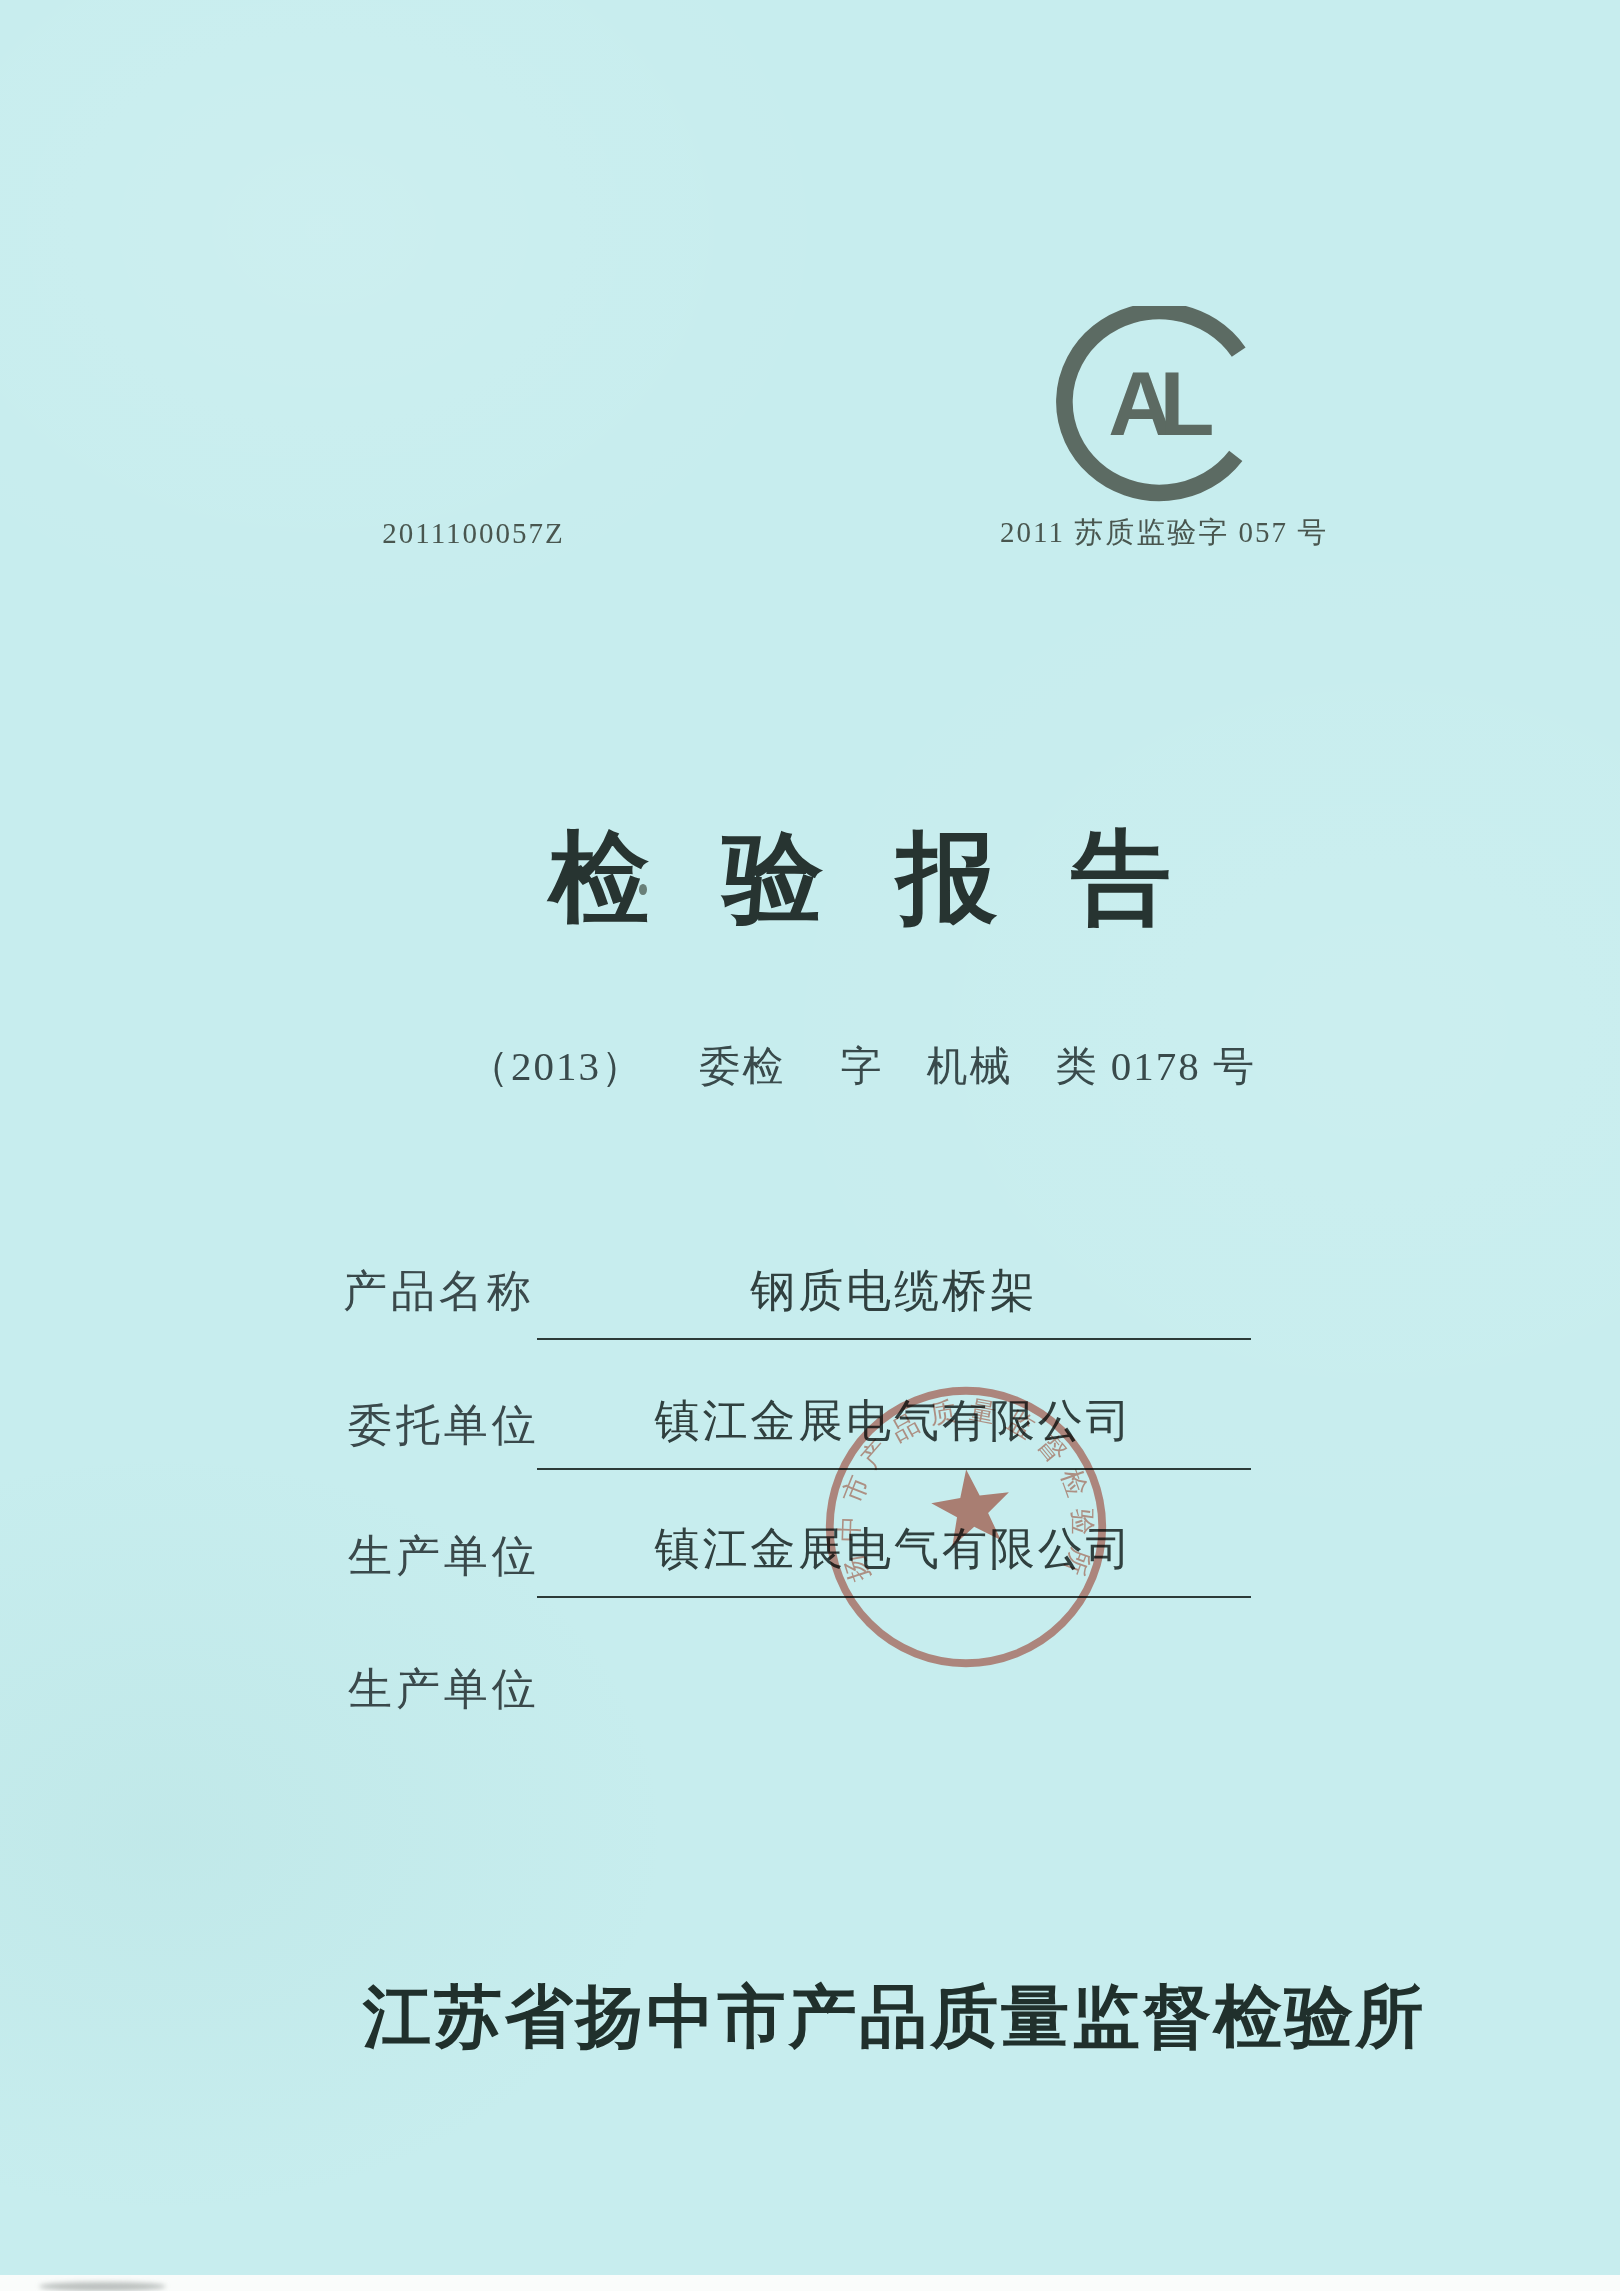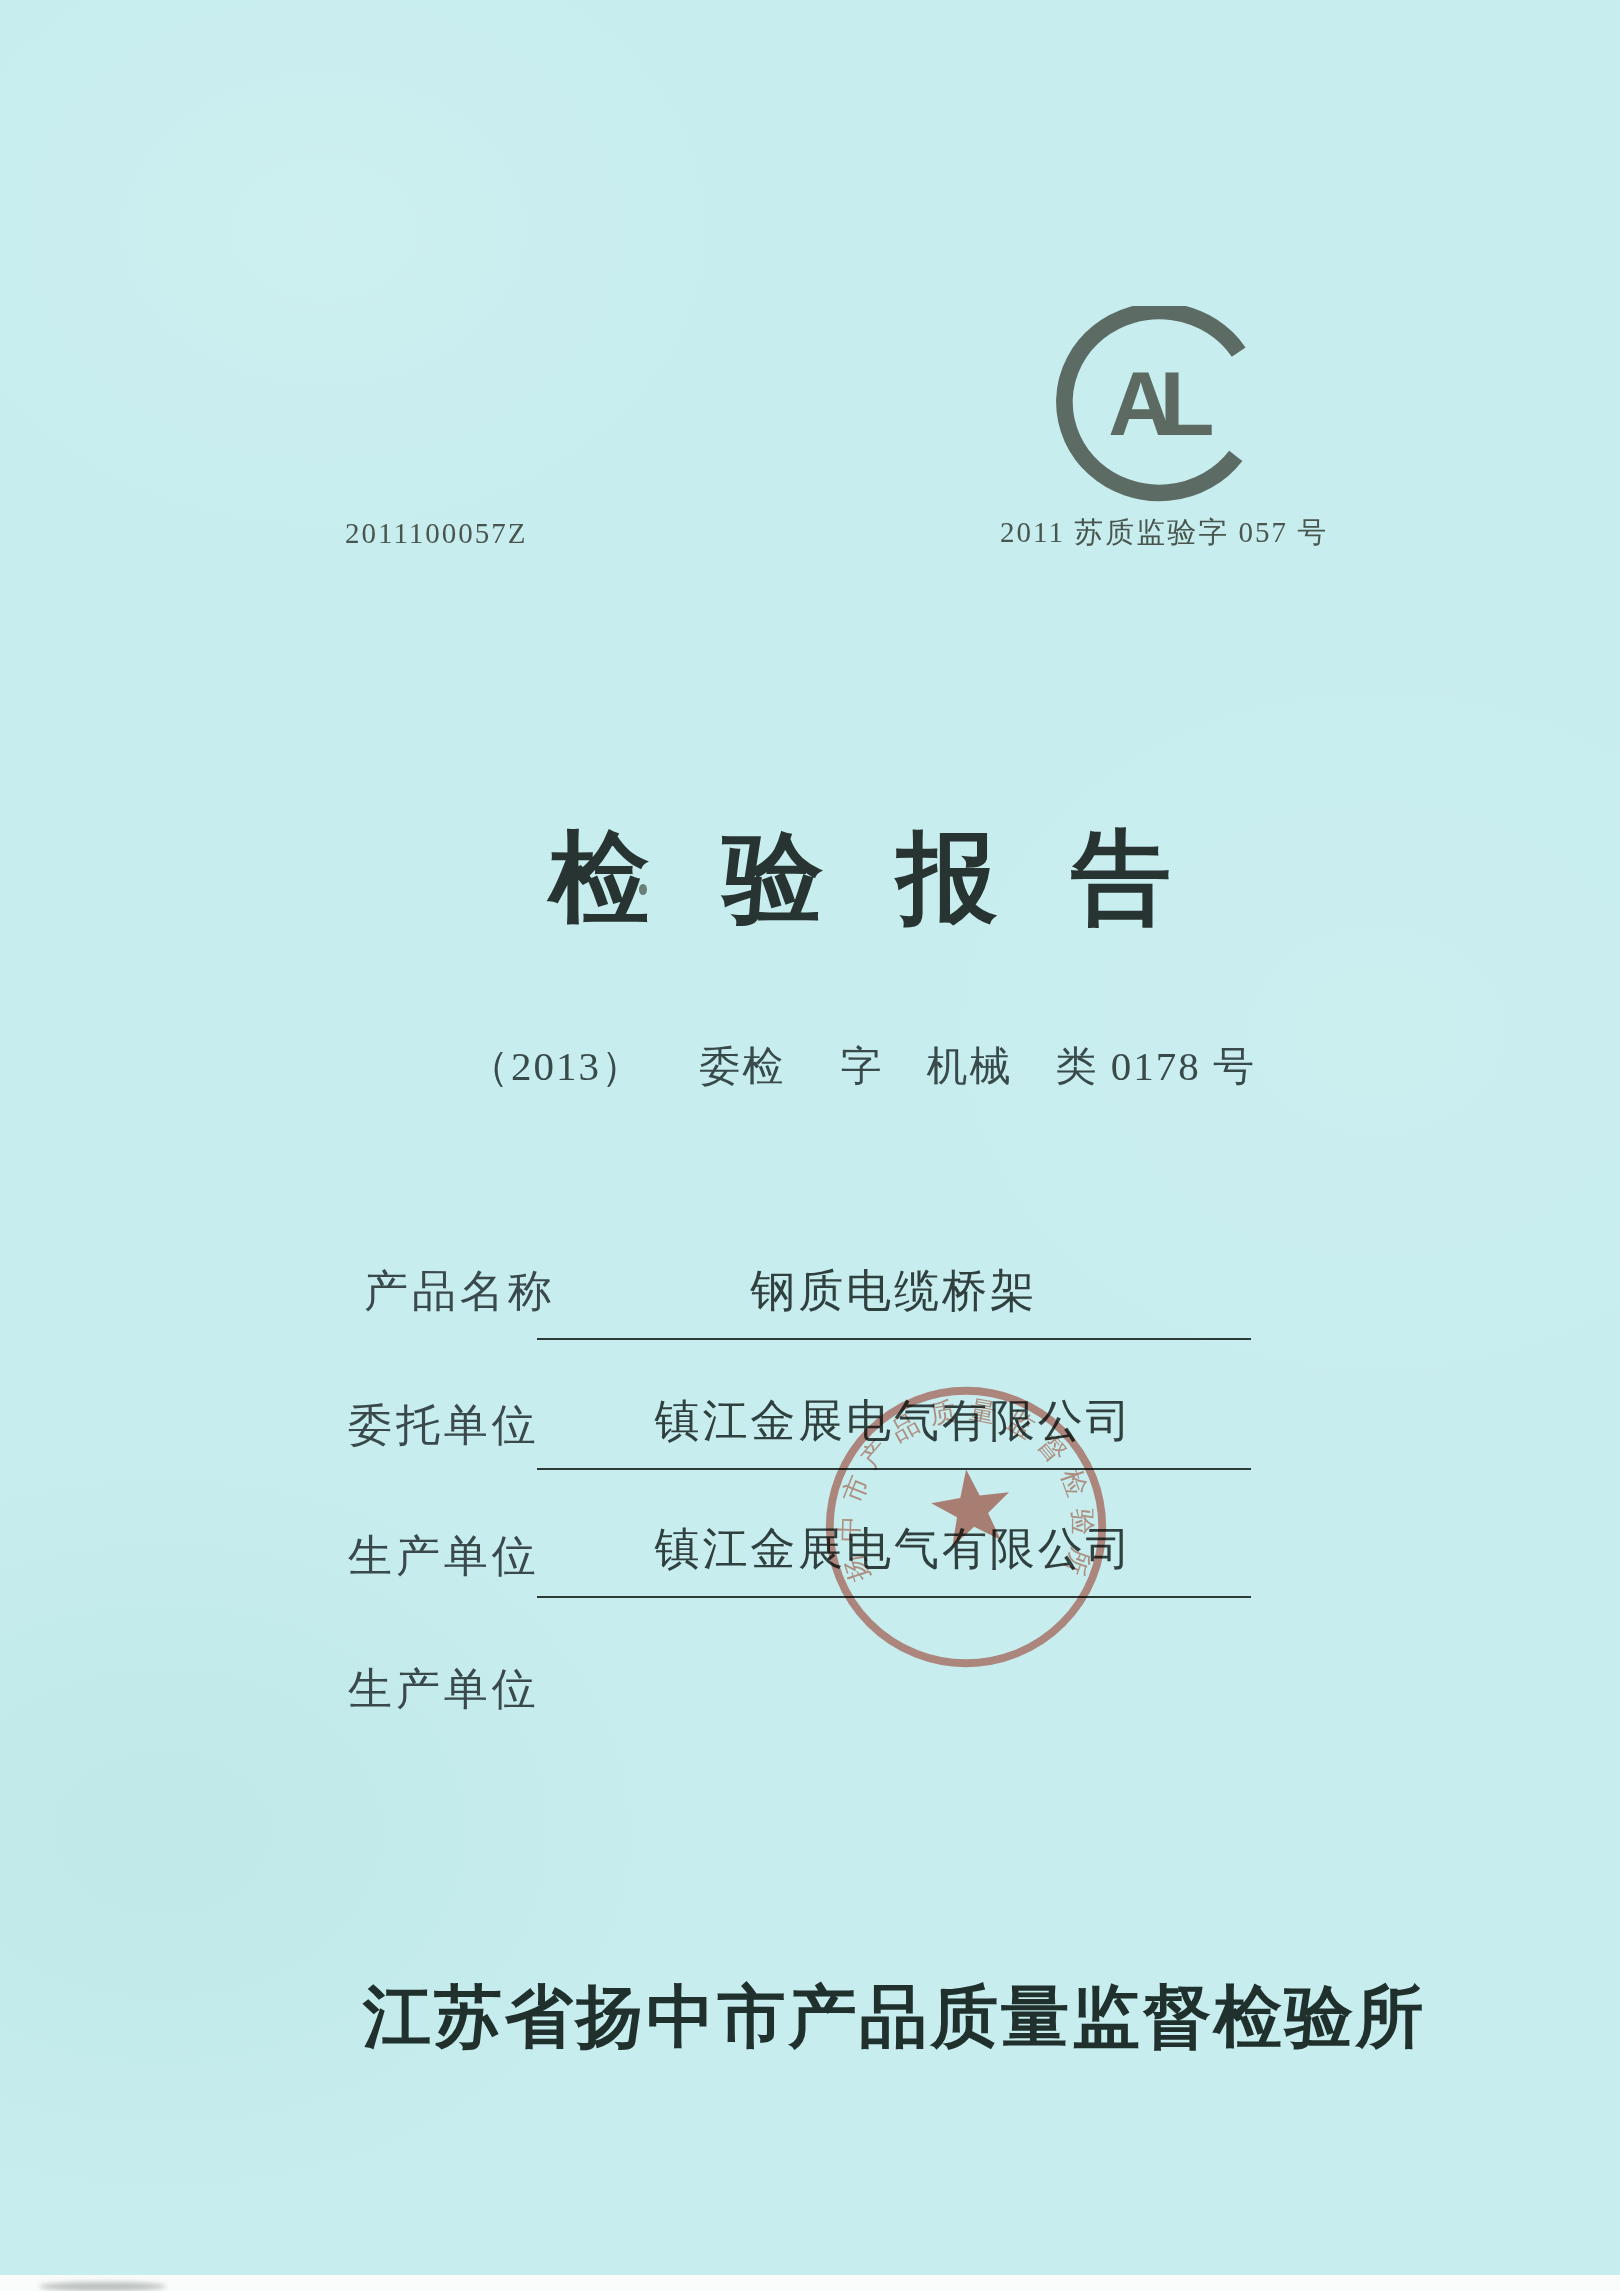--- a/index.html
+++ b/index.html
@@ -12,21 +12,21 @@
     position:absolute;inset:0;
     background:
       radial-gradient(882px 686px at 20% 10%, rgba(255,255,255,0.10), rgba(255,255,255,0) 60%),
       radial-gradient(1078px 882px at 85% 45%, rgba(255,255,255,0.08), rgba(255,255,255,0) 60%),
       radial-gradient(784px 588px at 10% 80%, rgba(120,180,175,0.08), rgba(255,255,255,0) 65%),
       #c7edee;
   }
   .abs{position:absolute;}
   
   .mark-caption{
-    font-size:29px;color:#49564f;letter-spacing:2px;text-align:left;white-space:nowrap;
+    font-size:29px;color:#49564f;letter-spacing:2px;text-align:center;white-space:nowrap;
   }
   
   .report-title{
     font-size:100px;font-weight:bold;color:#273431;letter-spacing:74px;
     white-space:nowrap;line-height:1.15;
   }
   .report-number{
     width:980px;text-align:center;font-size:41px;color:#394a4b;white-space:pre;letter-spacing:2px;
   }
   
@@ -71,21 +71,21 @@
       <text x="112" y="132" font-size="92" font-weight="bold" text-anchor="middle" fill="#546158" letter-spacing="-14" opacity="0.93">AL</text>
     </svg>
   </div>
   <div class="abs mark-caption" style="left:1000px;top:513px;width:323px;">2011 苏质监验字 057 号</div>
 
   <div class="abs report-title" style="left:549px;top:821px;">检验报告</div>
   <div class="abs speck"></div>
 
   <div class="abs report-number" style="left:372px;top:1039px;font-family:Liberation Serif, serif;">（2013）　 委检 　字　机械　类 0178 号</div>
 
-  <div class="abs field-label" style="left:364px;top:1262px;">产品名称</div>
+  <div class="abs field-label" style="left:343px;top:1262px;">产品名称</div>
   <div class="abs field-valuebox" style="left:537px;top:1262px;width:714px;height:78px;">
     <span class="field-value">钢质电缆桥架</span>
   </div>
 
   <div class="abs field-label" style="left:348px;top:1396px;">委托单位</div>
   <div class="abs field-valuebox" style="left:537px;top:1396px;width:714px;height:74px;">
     <span class="field-value">镇江金展电气有限公司</span>
   </div>
 
   <div class="abs field-label" style="left:348px;top:1527px;">生产单位</div>

